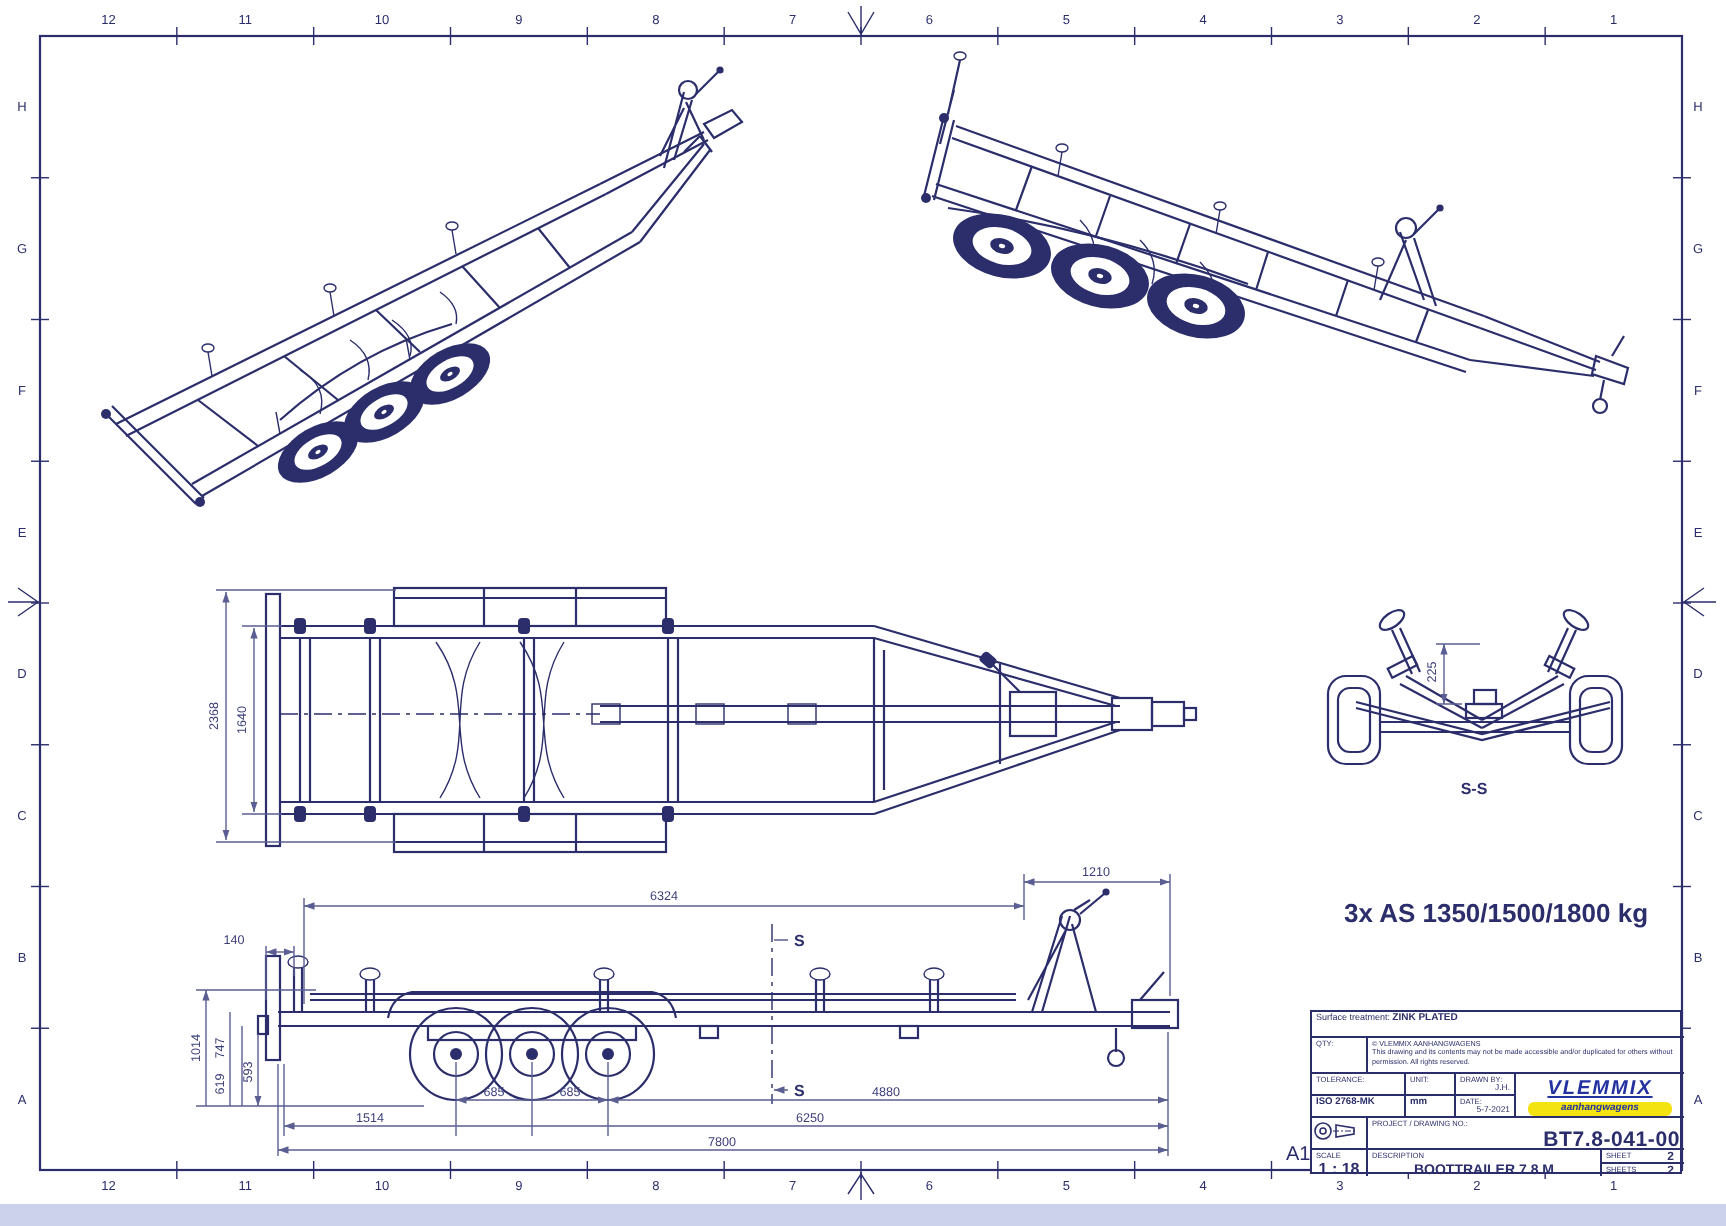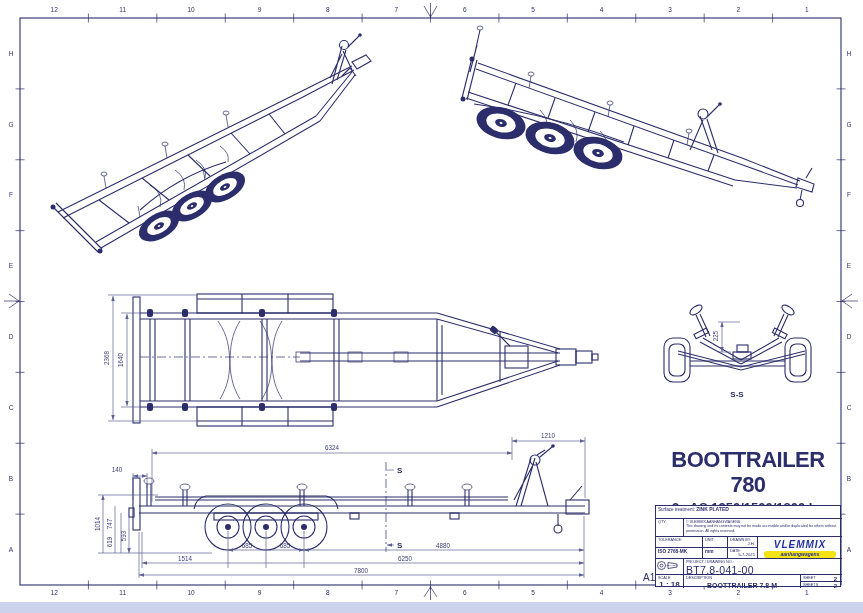--- a/index.html
+++ b/index.html
@@ -18,26 +18,26 @@
   .titlearea{position:absolute;left:652px;top:447px;width:192px;text-align:center;line-height:1.15;}
   .titlearea .t1{font-size:22px;font-weight:700;letter-spacing:-0.5px;}
   .titlearea .t2{font-size:13px;font-weight:600;margin-top:3px;}
   .tblock{position:absolute;left:655px;top:505px;width:186px;height:82px;border:1px solid #2b2e6b;
           font-size:4px;line-height:1.1;background:#fff;box-sizing:border-box;}
   .cell{position:absolute;box-sizing:border-box;padding:1px 2px;overflow:hidden;}
   .br{border-right:0.8px solid #2b2e6b;} .bb{border-bottom:0.8px solid #2b2e6b;}
   .lbl{font-size:3.8px;color:#2b2e6b;display:block;}
   .val{font-size:5.5px;font-weight:700;}
   .copy{font-size:3.6px;line-height:1.2;}
-  .bigno{font-size:10.5px;font-weight:400;text-align:left;margin-top:1px;letter-spacing:0.3px;}
+  .bigno{font-size:10.5px;font-weight:700;text-align:right;margin-top:1px;letter-spacing:0.3px;}
   .desc{font-size:7px;font-weight:700;text-align:center;margin-top:2px;}
   .scaleval{font-size:8px;font-weight:700;text-align:center;margin-top:1px;}
   .sheetval{font-size:6px;font-weight:700;float:right;margin-right:3px;}
   .logo{ text-align:center;padding-top:2px;}
-  .logoname{font-style:italic;font-weight:900;font-size:10px;letter-spacing:1px;color:#2331a0;}
+  .logoname{font-style:italic;font-weight:900;font-size:10px;letter-spacing:1px;color:#2331a0;text-decoration:underline;}
   .logosub{margin:1px auto 0;width:72px;background:#f2e311;border-radius:3px;
            font-style:italic;font-weight:700;font-size:5px;color:#2331a0;padding:0.5px 0;}
   .a1{position:absolute;left:643px;top:572px;font-size:10px;font-weight:400;}
   .bottombar{position:absolute;left:0;top:602px;width:863px;height:11px;background:#cdd2ec;}
 </style>
 </head>
 <body>
 
 <div class="stage">
 
@@ -363,21 +363,20 @@
     <g class="dm">
       <path d="M722,322 L722,352" marker-start="url(#arr)" marker-end="url(#arr)"></path>
       <path d="M718,322 L740,322 M718,352 L731,352"></path>
     </g>
     <text class="dim" x="718" y="336" transform="rotate(-90 718 336)">225</text>
     <text class="mark" x="737" y="397" text-anchor="middle">S-S</text>
   </g>
 </svg>
 
 <div class="titlearea">
-  <div class="t1">BOOTTRAILER 780</div>
   <div class="t2">3x AS 1350/1500/1800 kg</div>
 </div>
 
 <div class="tblock">
   <div class="cell bb" style="left:0;top:0;width:186px;height:13px;">
     <span class="lbl" style="display:inline;font-size:4.5px;">Surface treatment:</span>
     <span class="val" style="font-size:5px;">ZINK PLATED</span>
   </div>
   <div class="cell br bb" style="left:0;top:13px;width:28px;height:18px;">
     <span class="lbl">QTY:</span>

